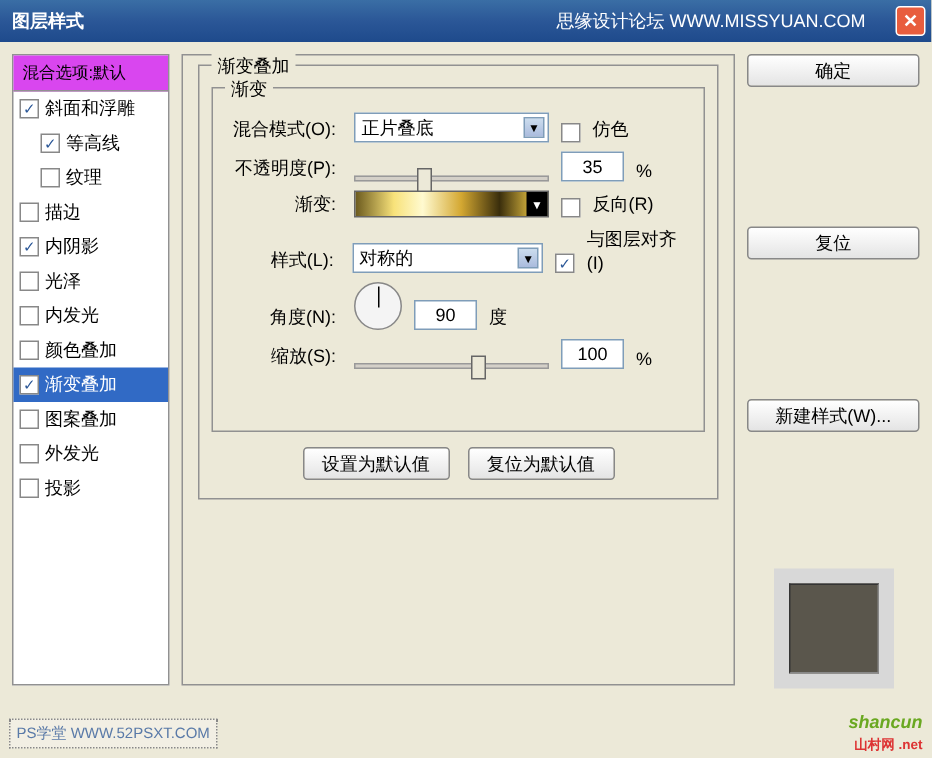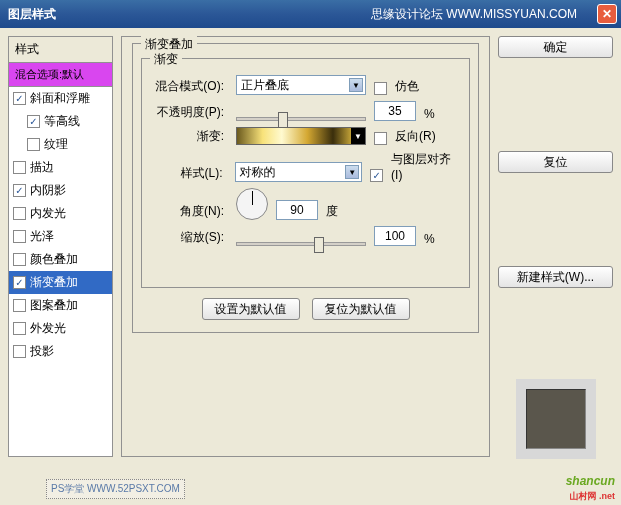--- a/index.html
+++ b/index.html
@@ -31,40 +31,39 @@
 .gradient-swatch { width: 130px; height: 18px; border: 1px solid #666; background: linear-gradient(to right, #6b5a1e 0%, #f8e27a 20%, #fffad0 35%, #d4a832 55%, #3a2e0c 75%, #c9a83a 90%, #6b5a1e 100%); display: flex; }
 .gradient-swatch .garrow { width: 14px; margin-left: auto; background: #000; color: #fff; display: flex; align-items: center; justify-content: center; font-size: 8px; }
 .angle-dial { width: 32px; height: 32px; border: 1px solid #888; border-radius: 50%; background: #f4f4f4; position: relative; }
 .angle-dial::after { content: ""; position: absolute; left: 50%; top: 2px; width: 1px; height: 14px; background: #000; }
 .button { height: 22px; border: 1px solid #888; background: linear-gradient(#fff, #e4e4e4); padding: 0 12px; cursor: pointer; display: inline-flex; align-items: center; justify-content: center; border-radius: 3px; }
 .btn-row { display: flex; gap: 12px; justify-content: center; margin-top: 8px; }
 .right-panel { width: 115px; display: flex; flex-direction: column; gap: 6px; align-items: stretch; justify-content: space-between; }
 .right-panel .button { width: 100%; }
 .preview-chk { display: flex; align-items: center; gap: 4px; justify-content: center; margin-top: 4px; }
 .preview-box { width: 60px; height: 60px; background: #5a564c; border: 1px inset #888; margin: 8px auto; box-shadow: 0 0 0 10px #d8d8d8; }
-.footer { height: 40px; position: relative; margin-left: 40px; }
+.footer { height: 40px; position: relative; }
 .watermark-left { position: absolute; left: 6px; bottom: 6px; font-size: 10px; color: #5a7aa8; border: 1px dotted #888; padding: 2px 4px; background: rgba(255,255,255,0.3); }
 .watermark-right { position: absolute; right: 6px; bottom: 2px; font-size: 18px; font-weight: bold; color: #6aa821; font-style: italic; }
 .watermark-right .red { color: #d33; font-size: 9px; display: block; font-style: normal; text-align: right; }
 </style>
 </head>
 <body>
 
 <div class="titlebar">
   <span>图层样式</span>
   <div class="right">
     <span>思缘设计论坛  WWW.MISSYUAN.COM</span>
     <div class="closebtn">✕</div>
   </div>
 </div>
 
 <div class="dialog-body">
 
   <div class="left-panel">
-    <div class="left-header">样式</div>
     <div class="left-sub">混合选项:默认</div>
     <div id="styles-container">
         <div class="style-item">
           <span class="chk checked"></span>
           <span>斜面和浮雕</span>
         </div>
         <div class="style-item indent">
           <span class="chk checked"></span>
           <span>等高线</span>
         </div>
@@ -75,25 +74,25 @@
         <div class="style-item">
           <span class="chk"></span>
           <span>描边</span>
         </div>
         <div class="style-item">
           <span class="chk checked"></span>
           <span>内阴影</span>
         </div>
         <div class="style-item">
           <span class="chk"></span>
-          <span>内发光</span>
+          <span>光泽</span>
         </div>
         <div class="style-item">
           <span class="chk"></span>
-          <span>光泽</span>
+          <span>内发光</span>
         </div>
         <div class="style-item">
           <span class="chk"></span>
           <span>颜色叠加</span>
         </div>
         <div class="style-item selected">
           <span class="chk checked"></span>
           <span>渐变叠加</span>
         </div>
         <div class="style-item">

